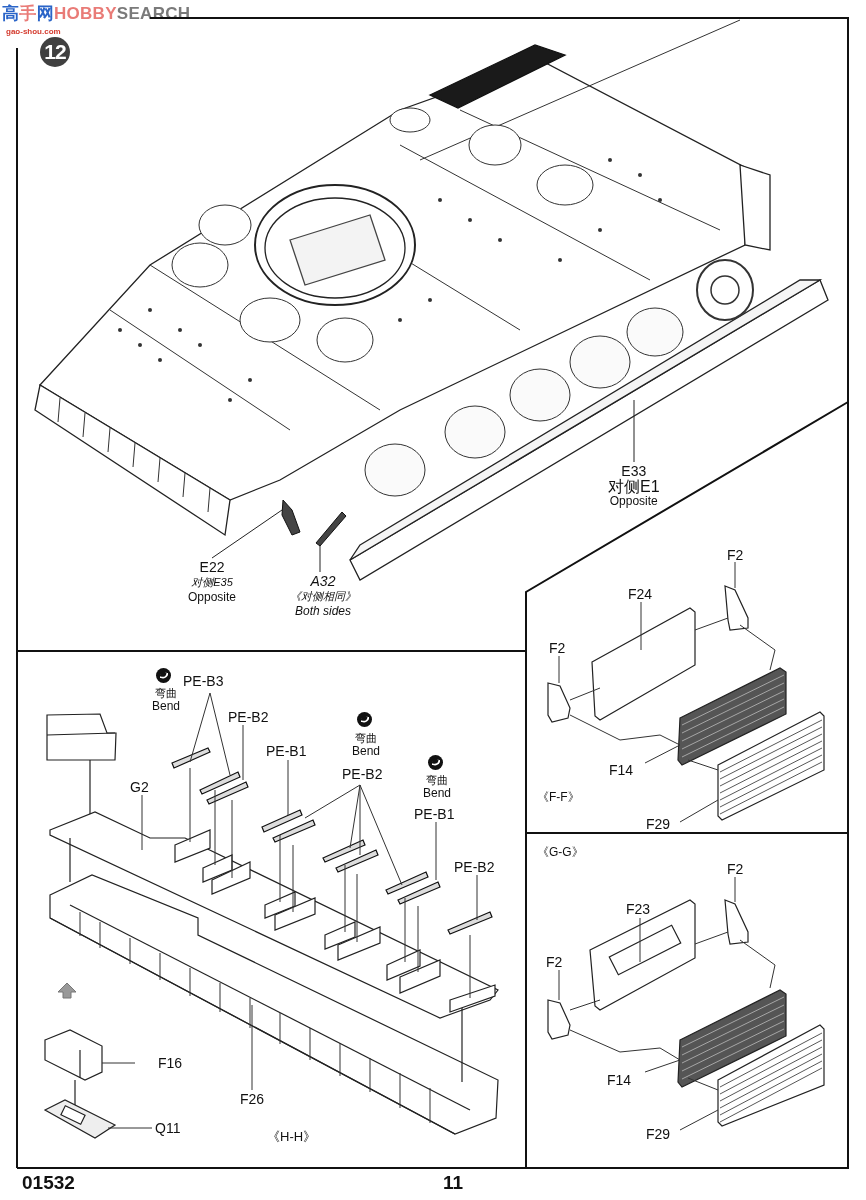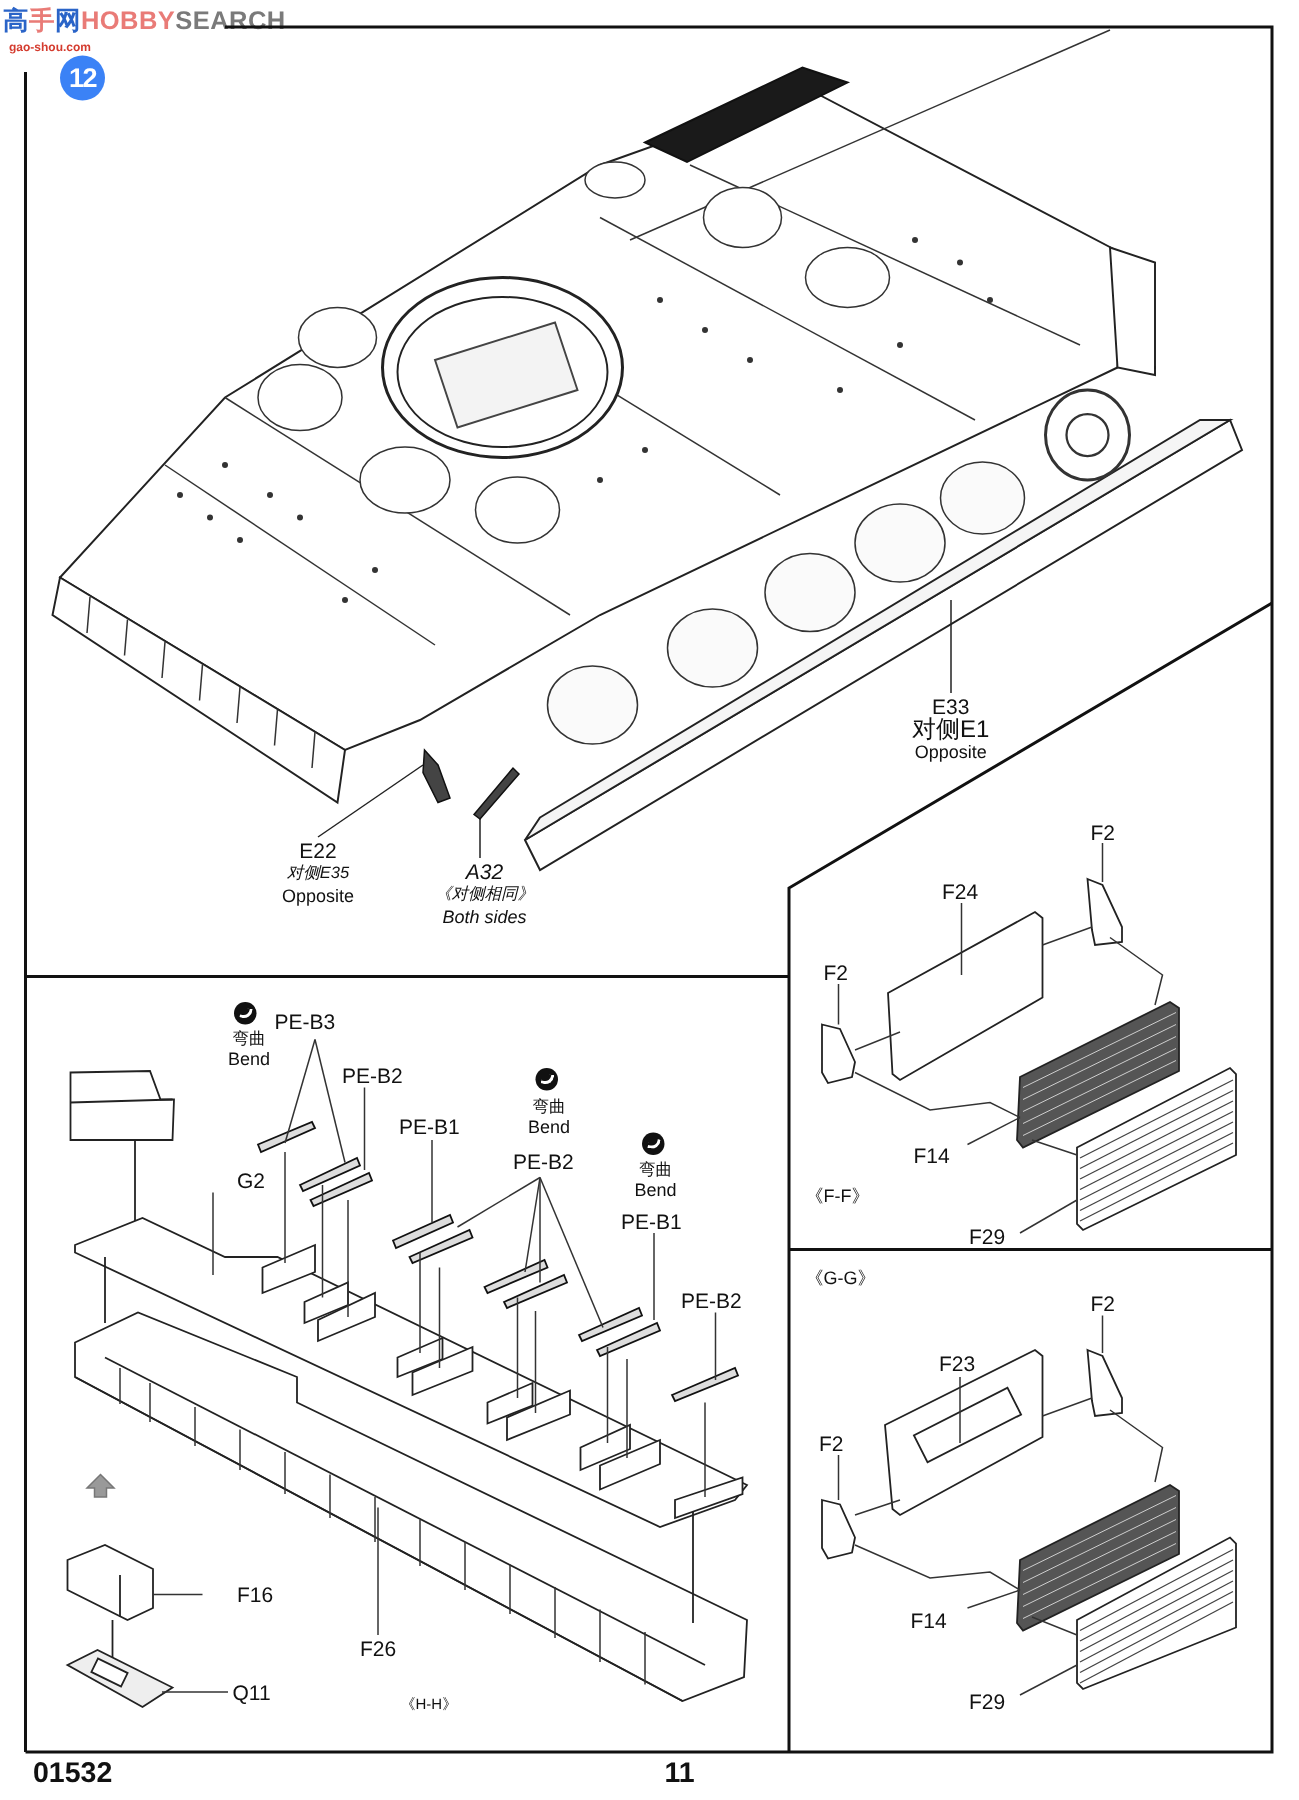--- a/index.html
+++ b/index.html
@@ -5,21 +5,21 @@
   html,body{margin:0;padding:0;background:#fff;}
   body{width:866px;height:1200px;position:relative;overflow:hidden;font-family:"Liberation Sans",sans-serif;color:#111;}
   .lbl{position:absolute;font-size:14px;line-height:15px;color:#111;white-space:nowrap;text-align:center;}
   .lbl.sm{font-size:11px;line-height:13px;}
   .lbl.md{font-size:12px;line-height:14px;}
   .wm{position:absolute;left:2px;top:2px;font-size:17px;font-weight:bold;letter-spacing:0.3px;}
   .wm .a{color:#2a64c8;}
   .wm .b{color:#e2504a;opacity:.75;}
   .wm .c{color:#7a7a7a;}
   .wm-url{position:absolute;left:6px;top:27px;font-size:8px;color:#d43b2e;font-weight:bold;}
-  .step{position:absolute;left:40px;top:37px;width:30px;height:30px;border-radius:50%;background:#3b82f6;color:#fff;font-weight:bold;font-size:18px;line-height:30px;text-align:center;letter-spacing:-1px;}
+  .step{position:absolute;left:40px;top:37px;width:30px;height:30px;border-radius:50%;background:#404040;color:#fff;font-weight:bold;font-size:21px;line-height:30px;text-align:center;letter-spacing:-1px;}
   .footer-num{position:absolute;font-weight:bold;font-size:19px;}
   .bend{position:absolute;width:15px;height:15px;border-radius:50%;background:#111;}
   .bend::after{content:"";position:absolute;left:4px;top:4px;width:6px;height:5px;border-bottom:2px solid #fff;border-right:2px solid #fff;border-radius:0 0 6px 0;transform:rotate(10deg);}
   svg{position:absolute;left:0;top:0;}
 </style>
 </head>
 <body>
 
 <div class="wm">
   <span class="a">高</span><span class="b">手</span><span class="a">网</span><span class="b">HOBBY</span><span class="c">SEARCH</span>
@@ -327,25 +327,25 @@
   <div>弯曲</div>
   <div style="font-size:12px;">Bend</div>
 </div>
 
 <div class="lbl" style="left:183px;top:674px;">PE-B3</div>
 <div class="lbl" style="left:228px;top:710px;">PE-B2</div>
 <div class="lbl" style="left:266px;top:744px;">PE-B1</div>
 <div class="lbl" style="left:342px;top:767px;">PE-B2</div>
 <div class="lbl" style="left:414px;top:807px;">PE-B1</div>
 <div class="lbl" style="left:454px;top:860px;">PE-B2</div>
-<div class="lbl" style="left:130px;top:780px;margin-left:28px;">G2</div>
+<div class="lbl" style="left:130px;top:780px;">G2</div>
 <div class="lbl" style="left:158px;top:1056px;">F16</div>
 <div class="lbl" style="left:155px;top:1121px;">Q11</div>
 <div class="lbl" style="left:240px;top:1092px;">F26</div>
-<div class="lbl md" style="left:267px;top:1130px;font-size:10px;">《H-H》</div>
+<div class="lbl md" style="left:267px;top:1130px;font-size:13px;">《H-H》</div>
 
 <div class="lbl" style="left:727px;top:548px;">F2</div>
 <div class="lbl" style="left:628px;top:587px;">F24</div>
 <div class="lbl" style="left:549px;top:641px;">F2</div>
 <div class="lbl" style="left:609px;top:763px;">F14</div>
 <div class="lbl" style="left:646px;top:817px;">F29</div>
 <div class="lbl md" style="left:537px;top:790px;font-size:12px;">《F-F》</div>
 
 <div class="lbl md" style="left:537px;top:845px;font-size:12px;">《G-G》</div>
 <div class="lbl" style="left:727px;top:862px;">F2</div>

